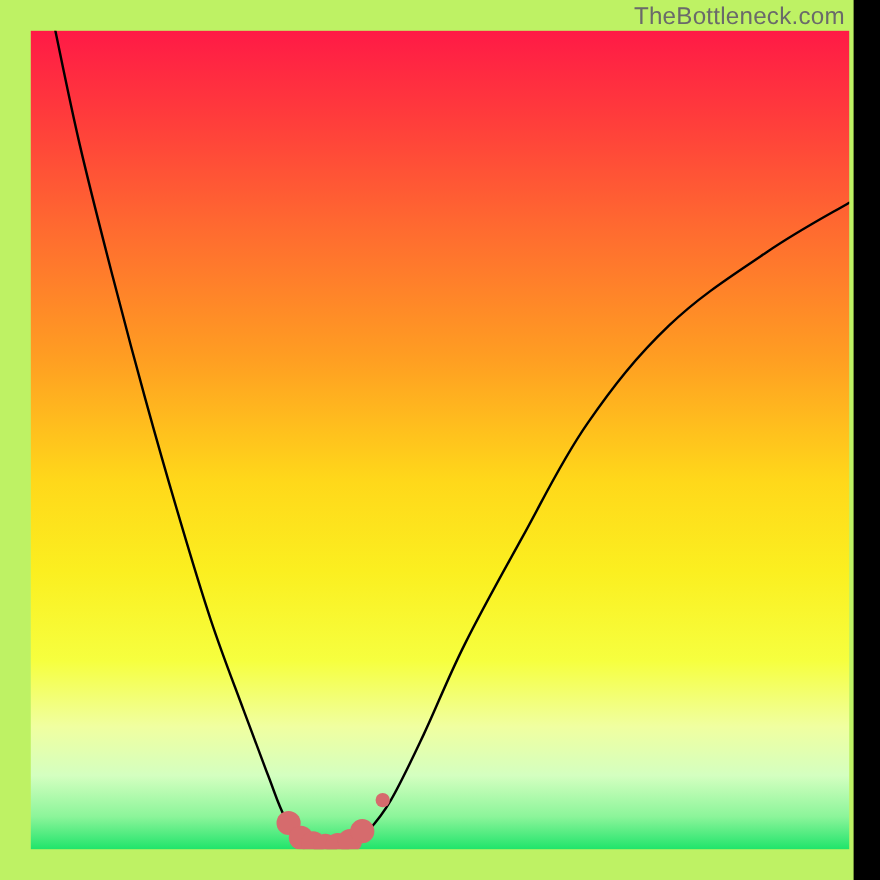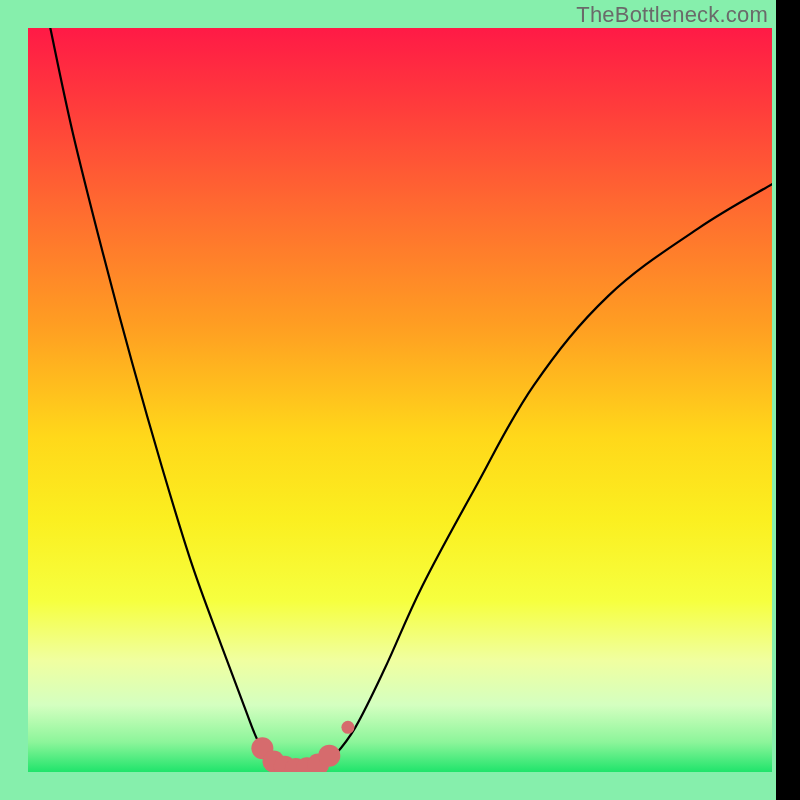--- a/index.html
+++ b/index.html
@@ -10,21 +10,21 @@
     background: #000;
     font-family: Arial, Helvetica, sans-serif;
     overflow: hidden;
   }
   .frame {
     position: absolute;
     left: 0;
     top: 0;
     width: 776px;
     height: 800px;
-    background: #86efac;
+    background: #bef264;
   }
   .plot {
     position: absolute;
     left: 28px;
     top: 28px;
     width: 744px;
     height: 744px;
     background: linear-gradient(
       to bottom,
       #ff1a46 0%,

